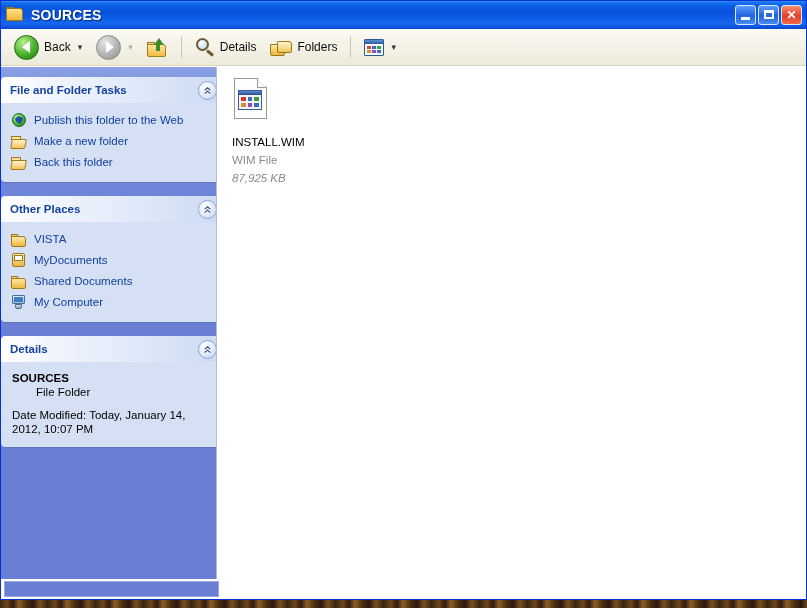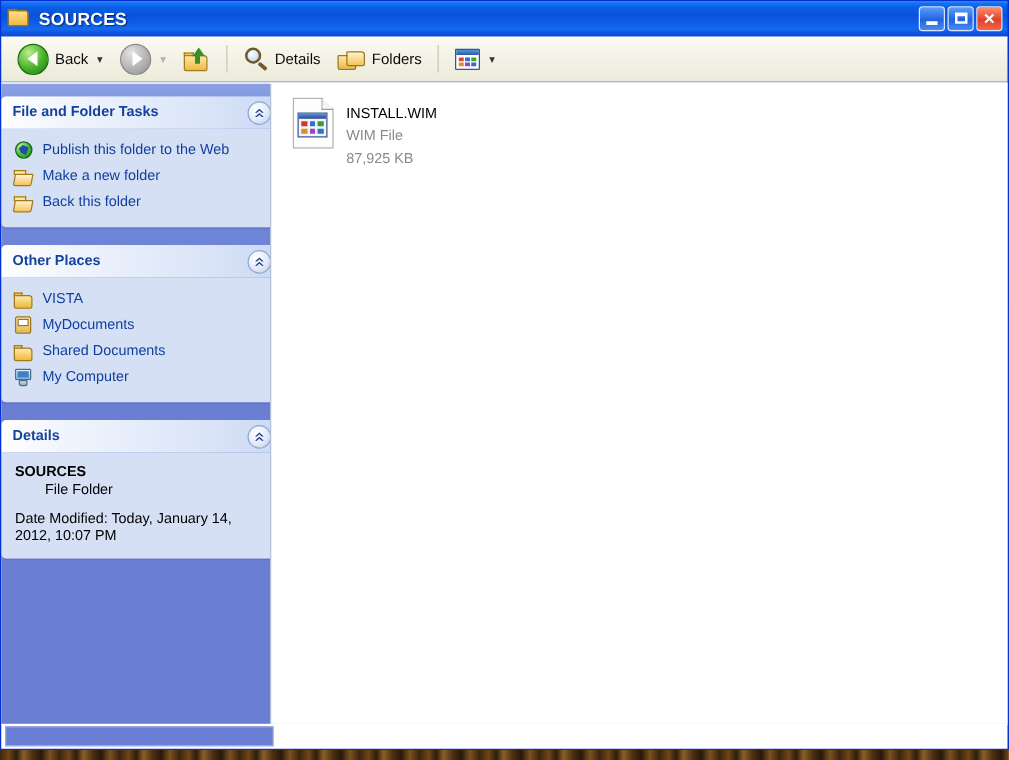--- a/index.html
+++ b/index.html
@@ -401,20 +401,21 @@
     border-left: 1px solid #b4c0d8;
     padding: 8px 0 0 12px;
     position: relative;
     overflow: hidden;
   }
   .file-item {
     display: flex; align-items: flex-start; gap: 10px;
     width: 190px;
     padding: 3px;
     cursor: default;
+    flex-direction: column;
   }
   .file-icon {
     width: 33px; height: 41px; position: relative; flex: 0 0 auto;
     margin-left:2px;
   }
   .file-icon .page {
     position:absolute; inset:0;
     background:#fdfdfd;
     border:1px solid #9a9a9a;
     box-sizing:border-box;
@@ -443,21 +444,21 @@
   .file-icon .win .grid i:nth-child(1){background:#d03a2a;}
   .file-icon .win .grid i:nth-child(2){background:#2f6fd0;}
   .file-icon .win .grid i:nth-child(3){background:#3d9a36;}
   .file-icon .win .grid i:nth-child(4){background:#d8902c;}
   .file-icon .win .grid i:nth-child(5){background:#9a45c0;}
   .file-icon .win .grid i:nth-child(6){background:#2f6fd0;}
 
   .file-meta { padding-top: 3px; }
   .file-name { font-size: 11.5px; color:#000; line-height:14px; }
   .file-type { font-size: 11.5px; color:#8a8a8a; line-height:14px; }
-  .file-size { font-size: 11.5px; color:#8a8a8a; line-height:14px; }
+  .file-size { font-size: 11.5px; color:#8a8a8a; line-height:14px;font-style:italic; }
 
   
   #statusbar {
     height: 20px;
     flex: 0 0 20px;
     background: #ffffff;
     border-top: 1px solid #ffffff;
     display: flex;
     align-items: stretch;
     padding: 1px 2px 2px 3px;

